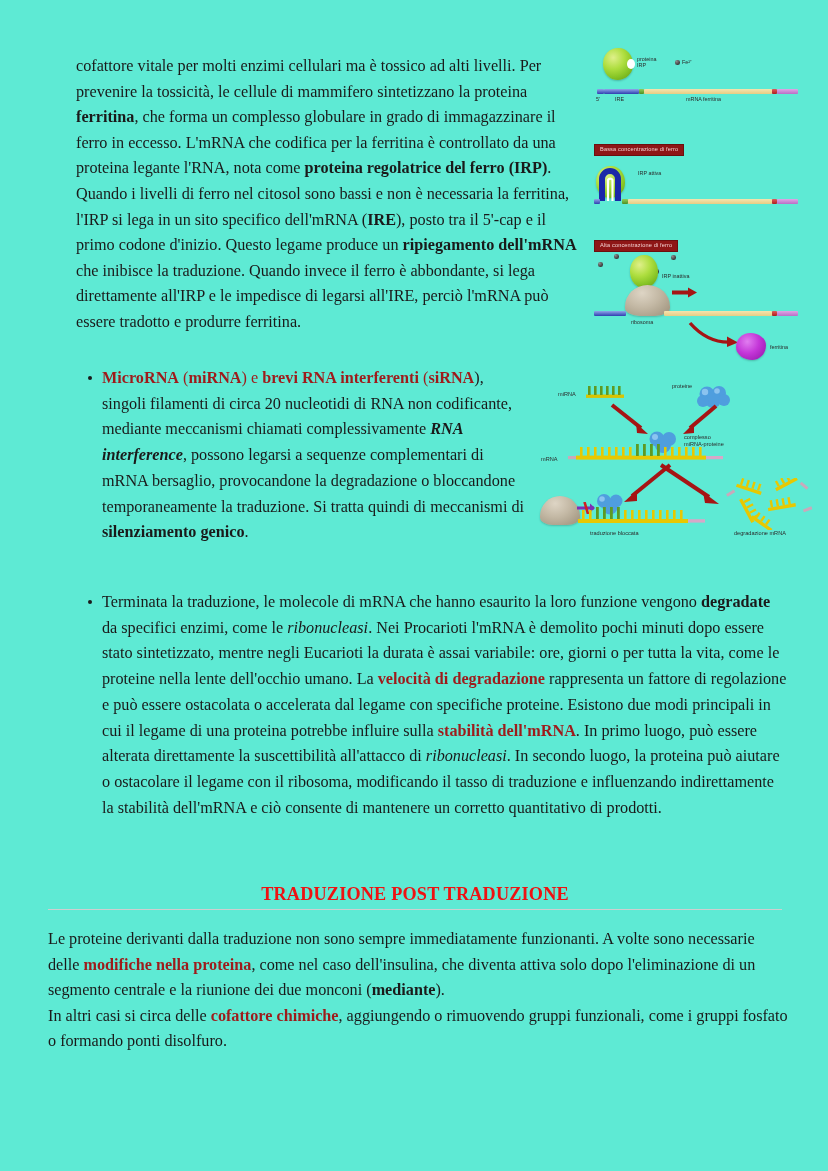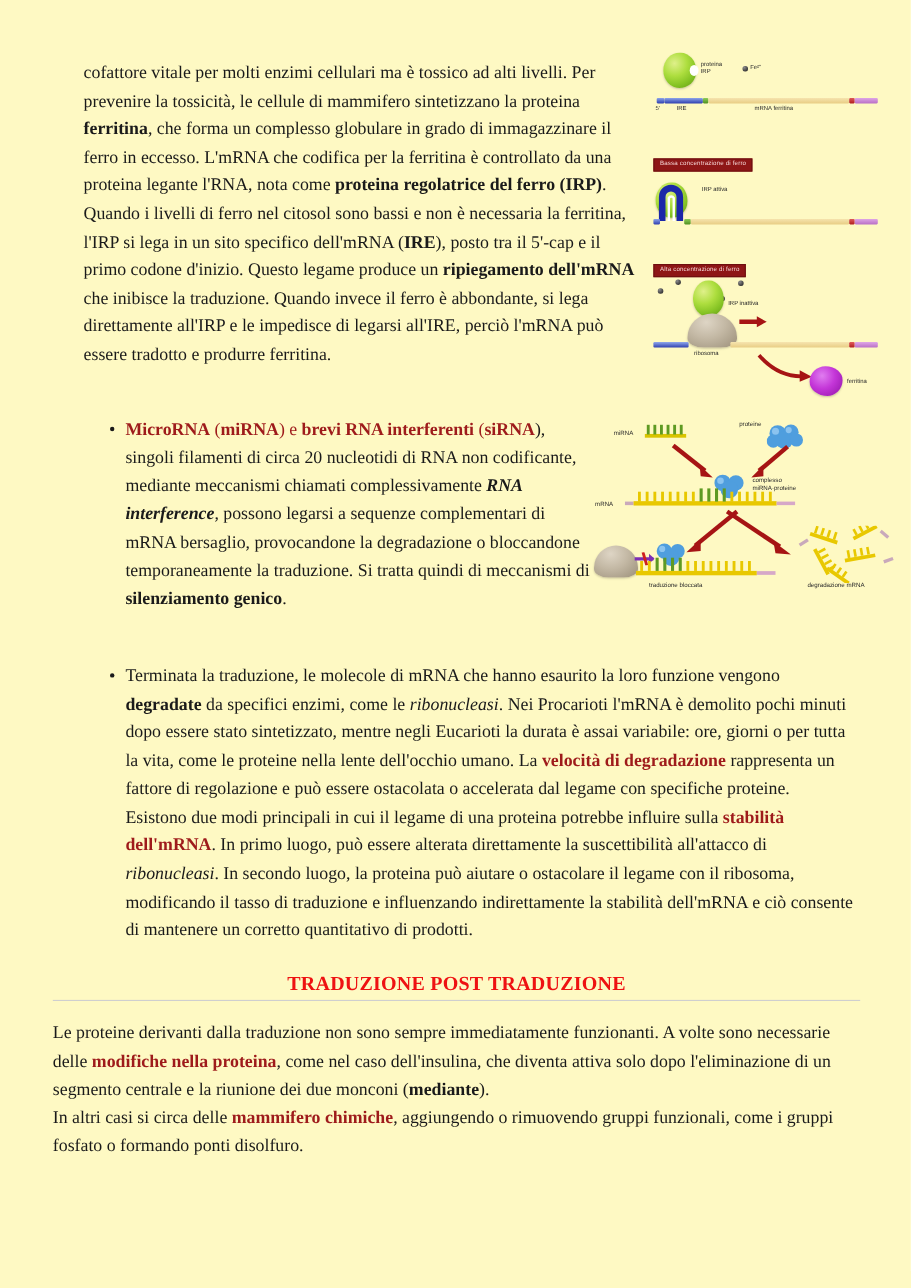--- a/index.html
+++ b/index.html
@@ -12,21 +12,21 @@
     height: 1171px;
     position: relative;
     font-family: "Liberation Serif", "DejaVu Serif", serif;
     color: #1a1a1a;
     overflow: hidden;
   }
 
   .page {
     position: absolute;
     inset: 0;
-    background: #fef9c3;
+    background: #5eead4;
   }
 
   
   b, strong { font-weight: bold; }
   .red       { color: #9e1b1b; font-weight: bold; }
   .redplain  { color: #9e1b1b; }
   .ital      { font-style: italic; }
   .bolditl   { font-weight: bold; font-style: italic; }
 
   .intro-text {
@@ -41,21 +41,21 @@
 
   
   .fig-irp {
     position: absolute;
     left: 594px;
     top: 45px;
     width: 208px;
     height: 300px;
   }
   ul.bul {
-    margin: 12px;
+    margin: 0;
     padding: 0 0 0 26px;
     list-style: none;
   }
   ul.bul > li {
     position: relative;
     font-size: 16.2px;
     line-height: 25.7px;
   }
   ul.bul > li::before {
     content: "";
@@ -488,16 +488,16 @@
         <span style="display:block;"><span>Terminata la traduzione, le molecole di mRNA che hanno esaurito la loro funzione vengono </span><b>degradate</b><span> da specifici enzimi, come le </span><span class="ital">ribonucleasi</span><span>. Nei Procarioti l'mRNA è demolito pochi minuti dopo essere stato sintetizzato, mentre negli Eucarioti la durata è assai variabile: ore, giorni o per tutta la vita, come le proteine nella lente dell'occhio umano. La </span><span class="red">velocità di degradazione</span><span> rappresenta un fattore di regolazione e può essere ostacolata o accelerata dal legame con specifiche proteine. Esistono due modi principali in cui il legame di una proteina potrebbe influire sulla </span><span class="red">stabilità dell'mRNA</span><span>. In primo luogo, può essere alterata direttamente la suscettibilità all'attacco di </span><span class="ital">ribonucleasi</span><span>. In secondo luogo, la proteina può aiutare o ostacolare il legame con il ribosoma, modificando il tasso di traduzione e influenzando indirettamente la stabilità dell'mRNA e ciò consente di mantenere un corretto quantitativo di prodotti.</span></span>
       </li>
     </ul>
   </div>
 
   <div class="sec-head">TRADUZIONE POST TRADUZIONE</div>
   <div class="sec-rule"></div>
 
   <div class="outro">
     <div><span>Le proteine derivanti dalla traduzione non sono sempre immediatamente funzionanti. A volte sono necessarie delle </span><span class="red">modifiche nella proteina</span><span>, come nel caso dell'insulina, che diventa attiva solo dopo l'eliminazione di un segmento centrale e la riunione dei due monconi (</span><b>mediante</b><span>).</span></div>
-    <div><span>In altri casi si circa delle </span><span class="red">mammifero chimiche</span><span>, aggiungendo o rimuovendo gruppi funzionali, come i gruppi fosfato o formando ponti disolfuro.</span></div>
+    <div><span>In altri casi si circa delle </span><span class="red">cofattore chimiche</span><span>, aggiungendo o rimuovendo gruppi funzionali, come i gruppi fosfato o formando ponti disolfuro.</span></div>
   </div>
 
 </div>
 
 </body></html>

